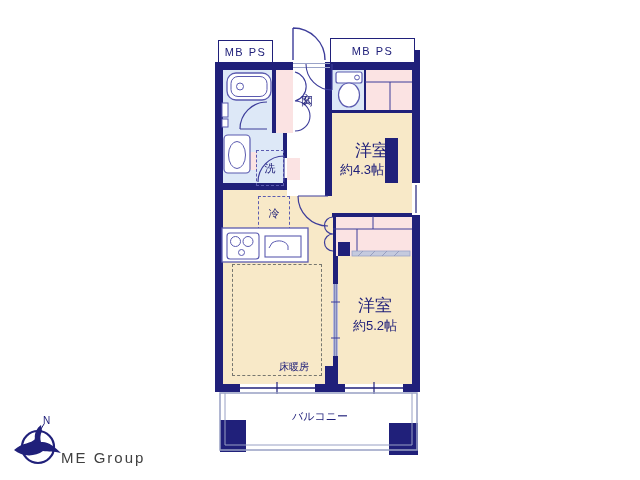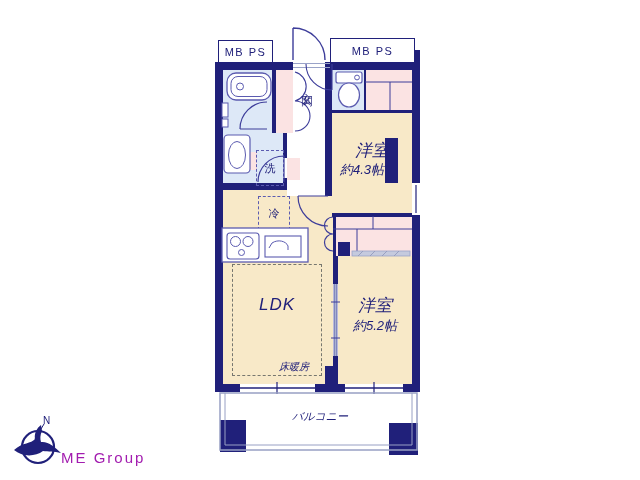--- a/index.html
+++ b/index.html
@@ -5,30 +5,30 @@
   html,body{margin:0;padding:0;background:#fff;}
   #canvas{position:relative;width:640px;height:480px;background:#ffffff;overflow:hidden;
           font-family:"Liberation Sans","DejaVu Sans",sans-serif;padding-left:20px;}
   .wall{position:absolute;background:#20207a;}
   .room{position:absolute;}
   .cream{background:#f8e9c8;}
   .pink{background:#fbe3e3;}
   .wet{background:#dde8f7;}
   .white{background:#ffffff;}
   .label{position:absolute;color:#20207a;white-space:nowrap;line-height:1.1;}
-  .ctr{text-align:center;font-style:italic;}
+  .ctr{text-align:center;}
   .dash{position:absolute;border:1.4px dashed #5b5bb0;box-sizing:border-box;
         display:flex;align-items:center;justify-content:center;color:#20207a;}
   .heat{position:absolute;border:1.4px dashed #77776f;box-sizing:border-box;}
   .mbps{position:absolute;background:#fff;border:1.5px solid #20207a;box-sizing:border-box;
         display:flex;align-items:center;justify-content:center;color:#20207a;
         font-size:11px;letter-spacing:1.5px;}
   svg{position:absolute;left:0;top:0;}
   .vert{writing-mode:vertical-rl;letter-spacing:3px;}
-  .brand{color:#a21caf;font-size:15px;letter-spacing:2px;}
+  .brand{color:#404040;font-size:15px;letter-spacing:2px;}
 </style>
 </head>
 <body>
 
 <div id="canvas">
 
   <div class="room wet" style="left:222px;top:70px;width:50px;height:63px"></div>
   <div class="room wet" style="left:222px;top:133px;width:61px;height:57px"></div>
   <div class="room wet" style="left:332px;top:70px;width:33px;height:42px"></div>
   <div class="room pink" style="left:276px;top:70px;width:19px;height:63px"></div>
@@ -149,21 +149,20 @@
   </svg>
 
   <div class="label vert" style="left:301px;top:84px;font-size:11px">玄関</div>
 
   <div class="label ctr" style="left:332px;top:142px;width:80px;font-size:17px">洋室</div>
   <div class="label ctr" style="left:332px;top:163px;width:60px;font-size:13px">約4.3帖</div>
 
   <div class="label ctr" style="left:338px;top:297px;width:74px;font-size:17px">洋室</div>
   <div class="label ctr" style="left:338px;top:319px;width:74px;font-size:13px">約5.2帖</div>
 
-  <div class="label ctr" style="left:232px;top:296px;width:90px;font-size:17px;letter-spacing:1px">LDK</div>
   <div class="label ctr" style="left:266px;top:361px;width:56px;font-size:10px">床暖房</div>
 
   <div class="label ctr" style="left:280px;top:410px;width:80px;font-size:11px">バルコニー</div>
 
   <div class="label" style="left:43px;top:415px;font-size:10px">N</div>
   <div class="label brand" style="left:61px;top:450px">ME Group</div>
 
 </div>
 
 </body></html>

